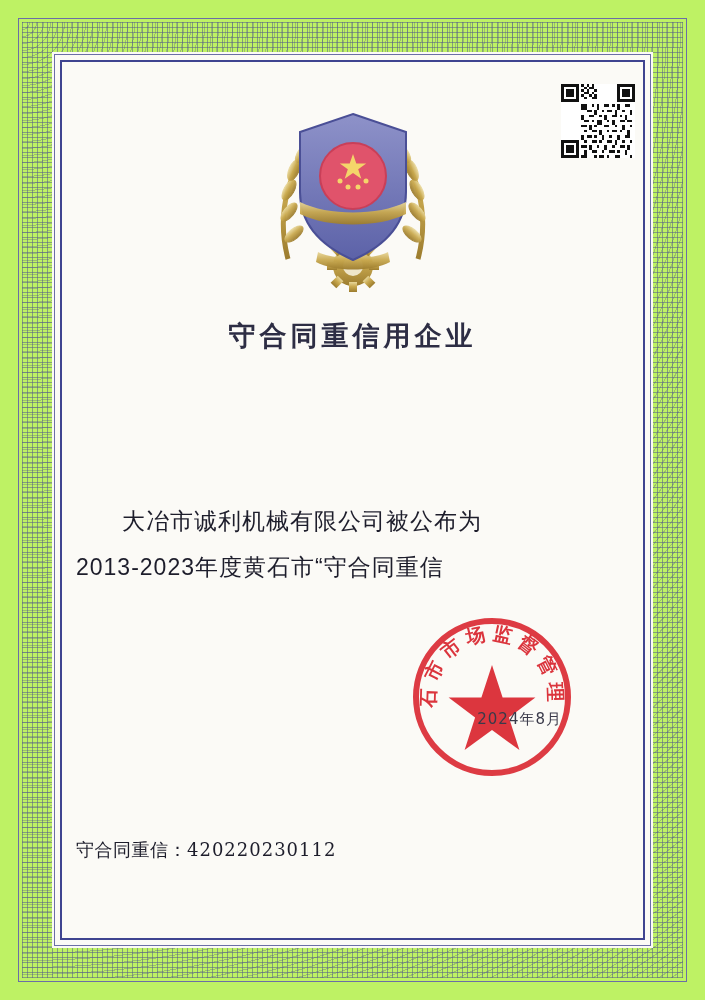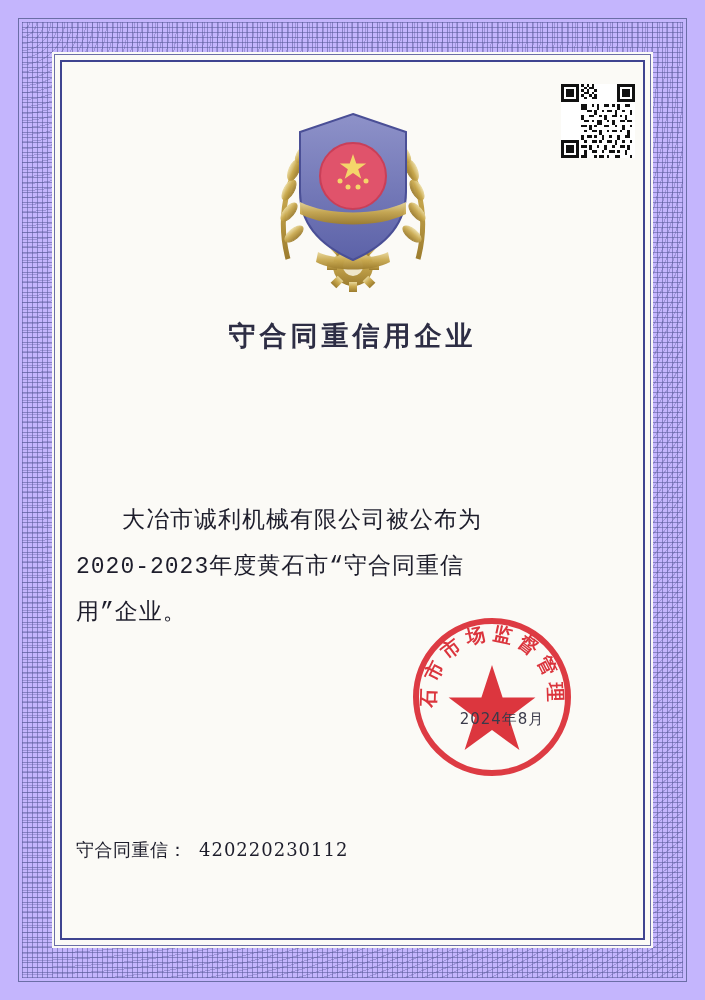--- a/index.html
+++ b/index.html
@@ -11,21 +11,21 @@
     width: 705px;
     height: 1000px;
     font-family: "Liberation Serif", serif;
     overflow: hidden;
   }
 
   #certificate {
     position: relative;
     width: 705px;
     height: 1000px;
-    background: #c4b5fd;
+    background: #bef264;
     box-sizing: border-box;
   }
 
   
   .border-outer {
     position: absolute;
     left: 18px;
     top: 18px;
     right: 18px;
     bottom: 18px;
@@ -127,21 +127,21 @@
     text-indent: 40px;
     color: #20202f;
   }
 
   
   .body-text {
     position: absolute;
     top: 436px;
     left: 14px;
     right: 10px;
-    font-family: Liberation Mono, monospace;
+    font-family: Liberation Sans, sans-serif;
     font-size: 23px;
     line-height: 46px;
     color: #1d1d2b;
     letter-spacing: 1px;
     text-align: left;
   }
   .body-text .indent { display: inline-block; width: 46px; }
 
   
   .seal {
@@ -149,39 +149,39 @@
     left: 340px;
     top: 545px;
     width: 180px;
     height: 180px;
   }
   .seal-date {
     position: absolute;
     left: 380px;
     top: 648px;
     width: 120px;
-    text-align: center;
+    text-align: right;
     font-family: "DejaVu Sans", sans-serif;
     font-size: 15px;
     color: #3a3a4a;
     letter-spacing: 1px;
   }
 
   
   .footer {
     position: absolute;
     left: 14px;
     bottom: 70px;
     font-family: "DejaVu Serif", serif;
     font-size: 18px;
     color: #1d1d2b;
     line-height: 36px;
     letter-spacing: 0.5px;
   }
-  .footer .num { letter-spacing: 1px; margin-left: 12px; }
+  .footer .num { letter-spacing: 1px; }
 </style>
 </head>
 <body>
 
 <div id="certificate">
 
   <div class="border-guilloche"></div>
   <div class="border-mask"></div>
   <div class="border-outer"></div>
   <div class="border-inner-line"></div>
@@ -362,22 +362,21 @@
         </g>
 
         <path d="M42 118 C 70 132, 120 132, 148 118 L148 130 C 120 144, 70 144, 42 130 Z" fill="url(#goldg)" opacity="0.95"></path>
       </svg>
     </div>
 
     <div class="subtitle">守合同重信用企业</div>
 
     <div class="body-text">
       <div><span class="indent"></span><span>大冶市诚利机械有限公司被公布为</span></div>
-      <div>2020-2023年度黄石市“守合同重信</div>
-      <div>用”企业。</div>
+      <div>2013-2023年度黄石市“守合同重信</div>
     </div>
 
     <div class="seal">
       <svg viewBox="0 0 180 180" width="180" height="180">
         <circle cx="90" cy="90" r="76" fill="none" stroke="#d8202a" stroke-width="6" opacity="0.88"></circle>
         <polygon points="90,58 100.6,90.4 133.4,90.4 106.9,110.6 117.4,143 90,123 62.6,143 73.1,110.6 46.6,90.4 79.4,90.4" fill="#d8202a" opacity="0.9"></polygon>
         <defs>
           <path id="sealarc" d="M 90,90 m -57,0 a 57,57 0 1,1 114,0" fill="none"></path>
         </defs>
         <text font-family="DejaVu Sans, sans-serif" font-size="19" font-weight="bold" fill="#d8202a" opacity="0.9">

